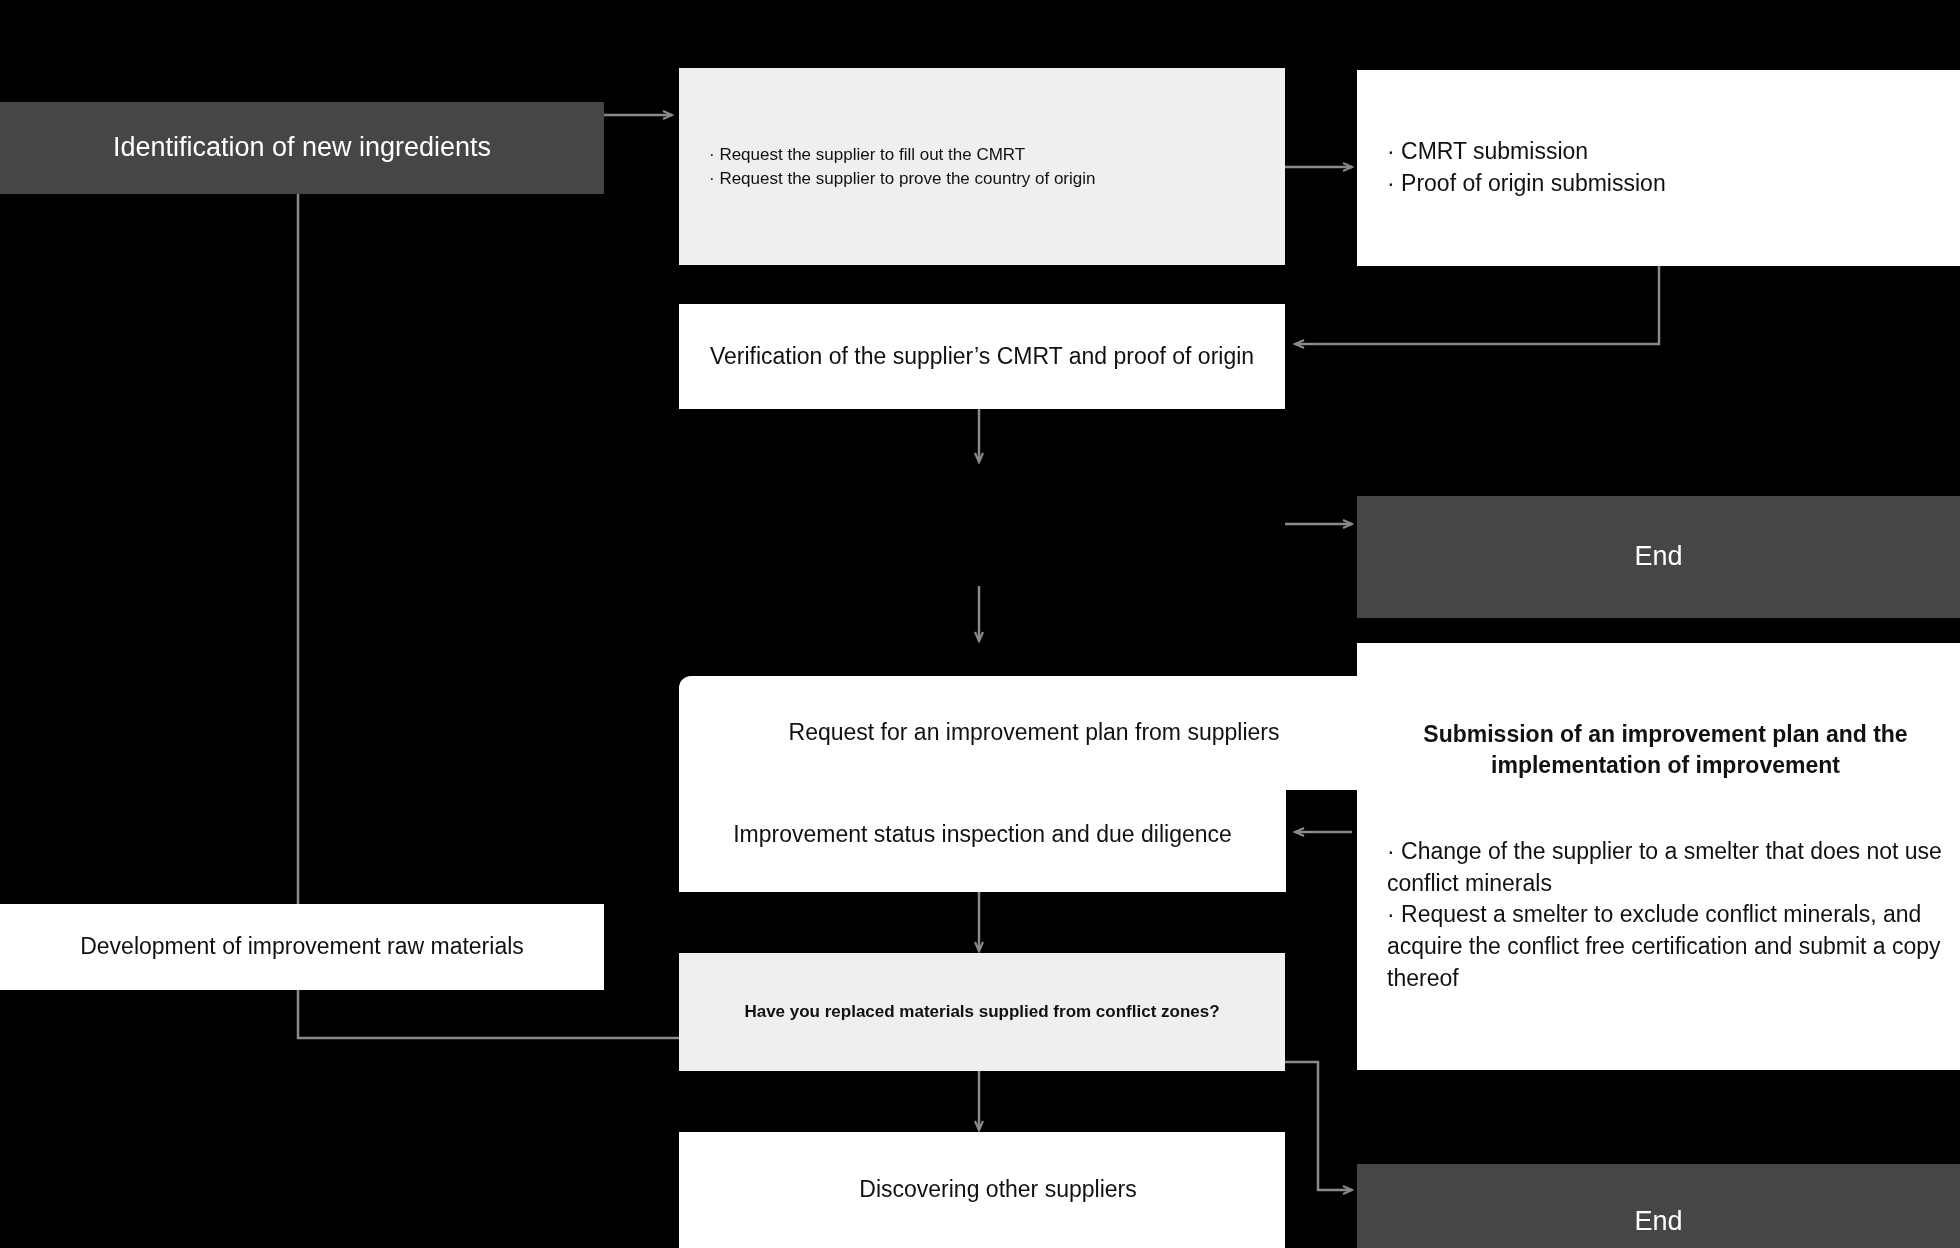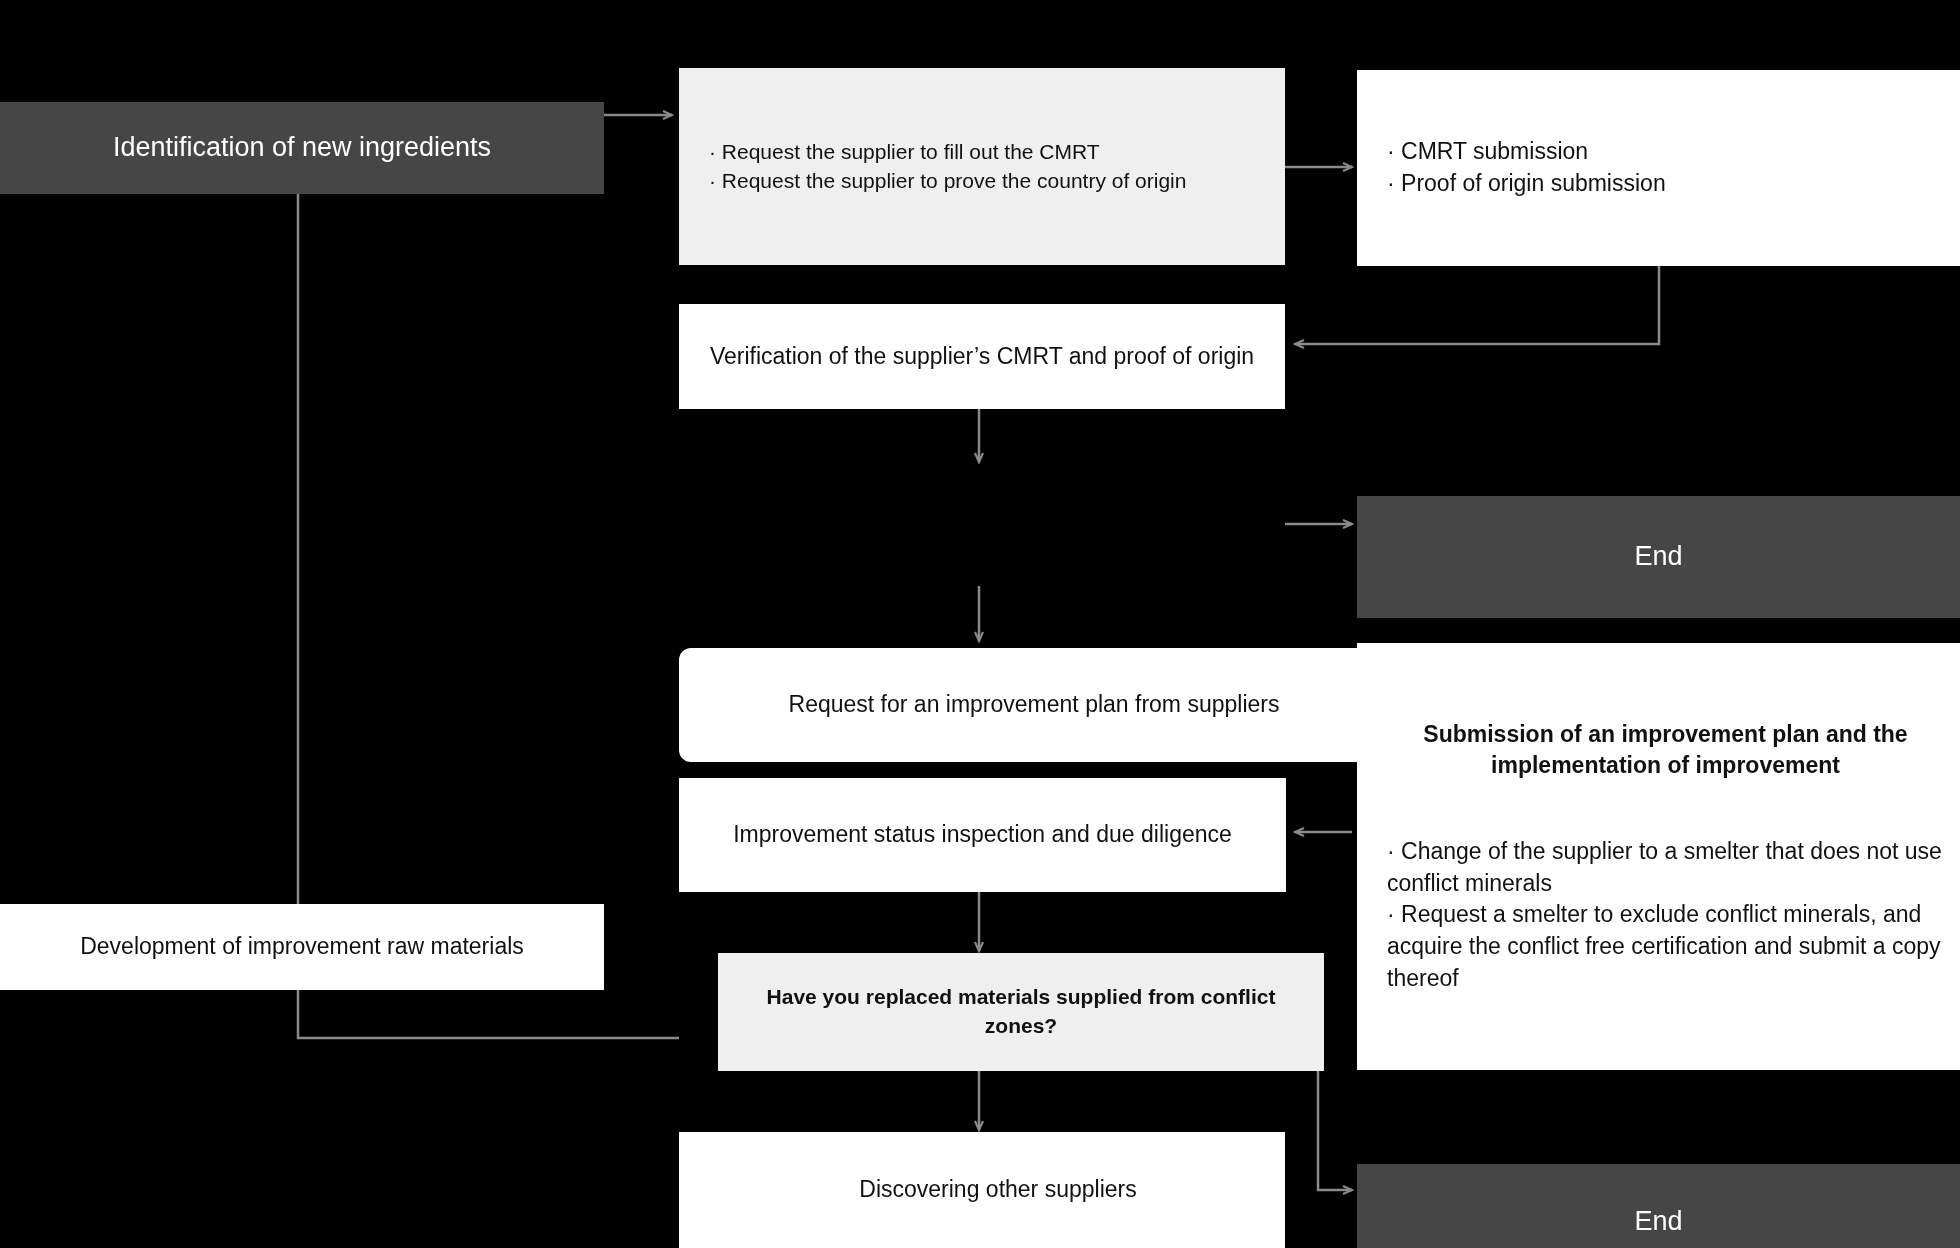--- a/index.html
+++ b/index.html
@@ -4,21 +4,21 @@
 <style>
   html,body{margin:0;padding:0;background:#000;}
   body{width:1960px;height:1248px;position:relative;overflow:hidden;
        font-family:"Liberation Sans","DejaVu Sans",sans-serif;}
   .canvas{position:absolute;inset:0;}
   .box{position:absolute;box-sizing:border-box;display:flex;
        align-items:center;justify-content:center;text-align:center;
        line-height:1.38;}
   .box .txt{width:100%;padding:0 18px;box-sizing:border-box;white-space:pre-line;}
   .dark{background:#464646;color:#ffffff;font-size:27px;margin-top:32px;}
-  .light{background:#efefef;color:#111111;font-size:21px;}
+  .light{background:#efefef;color:#111111;font-size:17px;}
   .white{background:#ffffff;color:#111111;font-size:23px;}
   .bold{font-weight:bold;}
   .lalign{text-align:left;}
   .lalign .txt{padding:0 16px 0 30px;}
   .blk{display:block;}
   .hdr{display:block;font-weight:bold;text-align:center;margin-bottom:22px;}
   svg.conn{position:absolute;left:0;top:0;width:1960px;height:1248px;
            pointer-events:none;overflow:visible;}
   .ln{stroke:#8a8a8a;stroke-width:2.5;fill:none;}
 </style>
@@ -75,41 +75,41 @@
 
   <div class="box white" style="left:679px;top:304px;width:606px;height:105px;">
     <span class="txt">Verification of the supplier’s CMRT and proof of origin</span>
   </div>
 
 
   <div class="box dark" style="left:1357px;top:464px;width:603px;height:122px;">
     <span class="txt">End</span>
   </div>
 
-  <div class="box white" style="left:679px;top:648px;width:710px;height:114px;border-radius:12px;">
+  <div class="box white" style="left:679px;top:676px;width:710px;height:114px;border-radius:12px;">
     <span class="txt">Request for an improvement plan from suppliers</span>
   </div>
 
   <div class="box white lalign" style="left:1357px;top:643px;width:603px;height:427px;">
     <span class="txt">
       <span class="hdr">Submission of an improvement plan and the implementation of improvement</span>
       <span class="blk">· Change of the supplier to a smelter that does not use conflict minerals
 · Request a smelter to exclude conflict minerals, and acquire the conflict free certification and submit a copy thereof</span>
     </span>
   </div>
 
   <div class="box white" style="left:679px;top:778px;width:607px;height:114px;">
     <span class="txt">Improvement status inspection and due diligence</span>
   </div>
 
   <div class="box white" style="left:0px;top:904px;width:604px;height:86px;">
     <span class="txt">Development of improvement raw materials</span>
   </div>
 
-  <div class="box light bold" style="left:679px;top:953px;width:606px;height:118px;margin-left:39px;">
+  <div class="box light bold" style="left:679px;top:953px;width:606px;height:118px;">
     <span class="txt">Have you replaced materials supplied from conflict zones?</span>
   </div>
 
   <div class="box white" style="left:679px;top:1132px;width:606px;height:116px;padding-left:32px;">
     <span class="txt">Discovering other suppliers</span>
   </div>
 
   <div class="box dark" style="left:1357px;top:1132px;width:603px;height:116px;">
     <span class="txt">End</span>
   </div>

